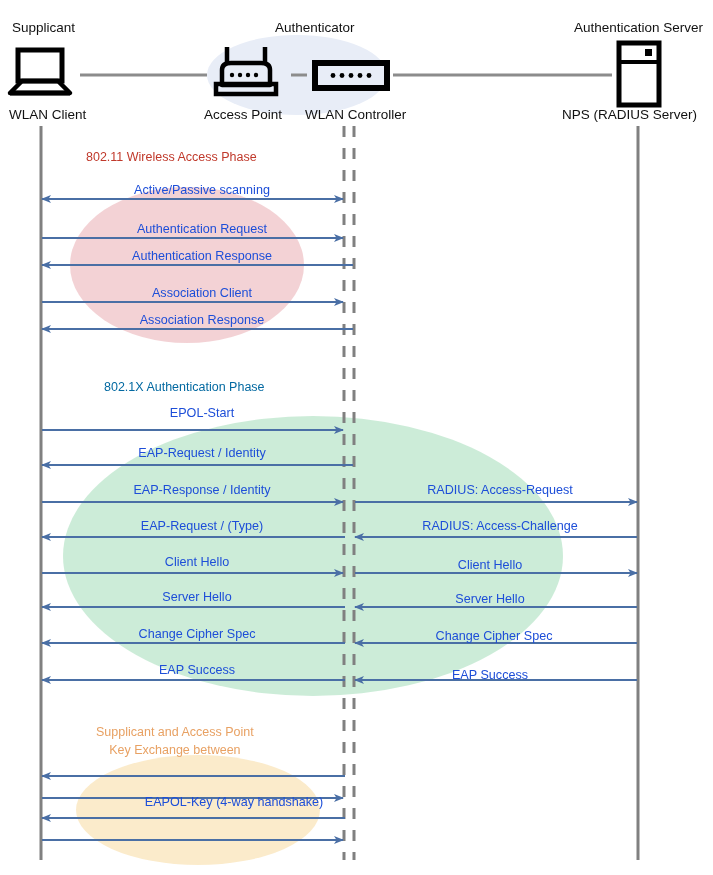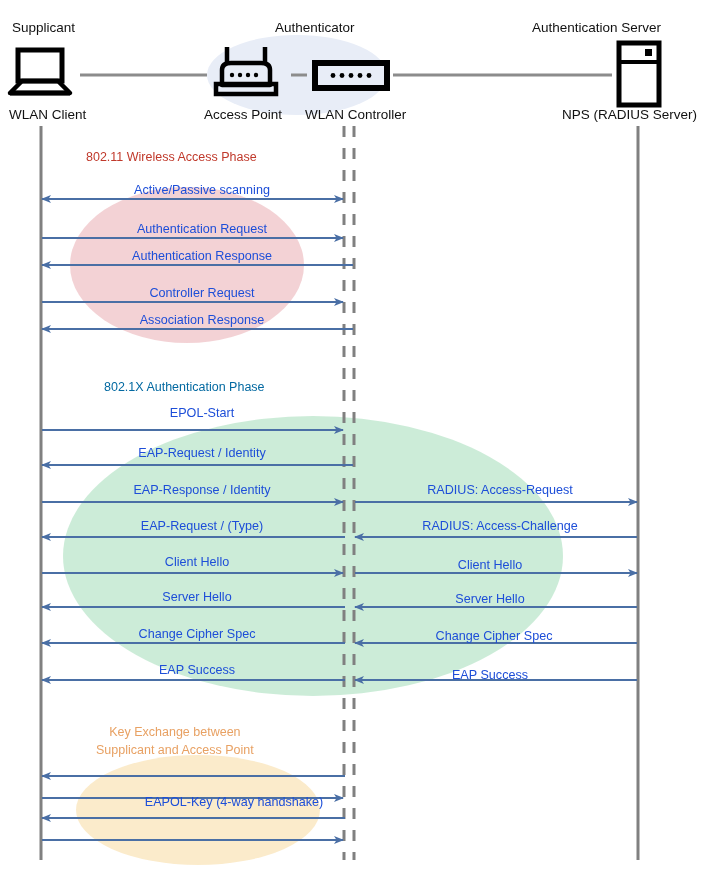--- a/index.html
+++ b/index.html
@@ -146,40 +146,40 @@
     <line x1="355" y1="680" x2="637" y2="680" stroke="#4a6fa5" stroke-width="2.2" marker-start="url(#ah-l)"></line>
 
     <line x1="42" y1="776" x2="345" y2="776" stroke="#4a6fa5" stroke-width="2.2" marker-start="url(#ah-l)"></line>
     <line x1="42" y1="798" x2="343" y2="798" stroke="#4a6fa5" stroke-width="2.2" marker-end="url(#ah-r)"></line>
     <line x1="42" y1="818" x2="345" y2="818" stroke="#4a6fa5" stroke-width="2.2" marker-start="url(#ah-l)"></line>
     <line x1="42" y1="840" x2="343" y2="840" stroke="#4a6fa5" stroke-width="2.2" marker-end="url(#ah-r)"></line>
   </svg>
 
   <div class="lbl role-label" style="left:12px; top:21px;">Supplicant</div>
   <div class="lbl role-label" style="left:261px; top:21px;margin-left:14px;">Authenticator</div>
-  <div class="lbl role-label" style="left:532px; top:21px;">Authentication Server</div>
+  <div class="lbl role-label" style="left:574px; top:21px;">Authentication Server</div>
 
   <div class="lbl device-label" style="left:9px; top:108px;">WLAN Client</div>
   <div class="lbl device-label" style="left:204px; top:108px;">Access Point</div>
   <div class="lbl device-label" style="left:305px; top:108px;">WLAN Controller</div>
   <div class="lbl device-label" style="left:562px; top:108px;">NPS (RADIUS Server)</div>
 
   <div class="lbl phase-label phase-wireless" style="left:86px; top:148px;">802.11 Wireless Access Phase</div>
 
   <div class="lbl phase-label phase-dot1x" style="left:104px; top:378px;">802.1X Authentication Phase</div>
 
   <div class="lbl phase-label phase-keyex" style="left:96px; top:723px;">
+    <div>Supplicant and Access Point</div>
     <div>Key Exchange between</div>
-    <div>Supplicant and Access Point</div>
   </div>
 
   <div class="msg" style="left:202px; top:183px;">Active/Passive scanning</div>
   <div class="msg" style="left:202px; top:222px;">Authentication Request</div>
   <div class="msg" style="left:202px; top:249px;">Authentication Response</div>
-  <div class="msg" style="left:202px; top:286px;">Controller Request</div>
+  <div class="msg" style="left:202px; top:286px;">Association Client</div>
   <div class="msg" style="left:202px; top:313px;">Association Response</div>
 
   <div class="msg" style="left:202px; top:406px;">EPOL-Start</div>
   <div class="msg" style="left:202px; top:446px;">EAP-Request / Identity</div>
   <div class="msg" style="left:202px; top:483px;">EAP-Response / Identity</div>
   <div class="msg" style="left:202px; top:519px;">EAP-Request / (Type)</div>
   <div class="msg" style="left:197px; top:555px;">Client Hello</div>
   <div class="msg" style="left:197px; top:590px;">Server Hello</div>
   <div class="msg" style="left:197px; top:627px;">Change Cipher Spec</div>
   <div class="msg" style="left:197px; top:663px;">EAP Success</div>

